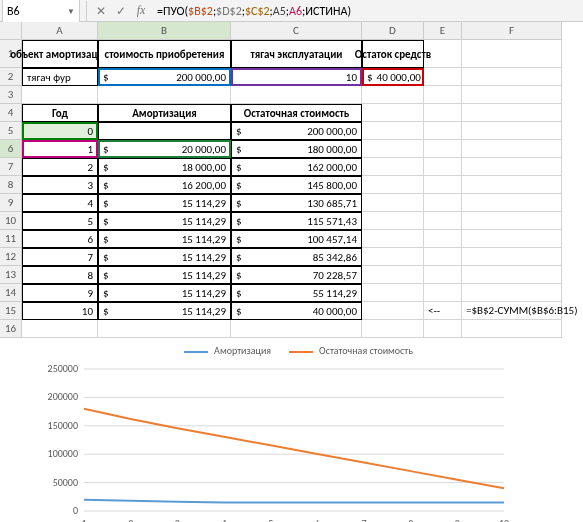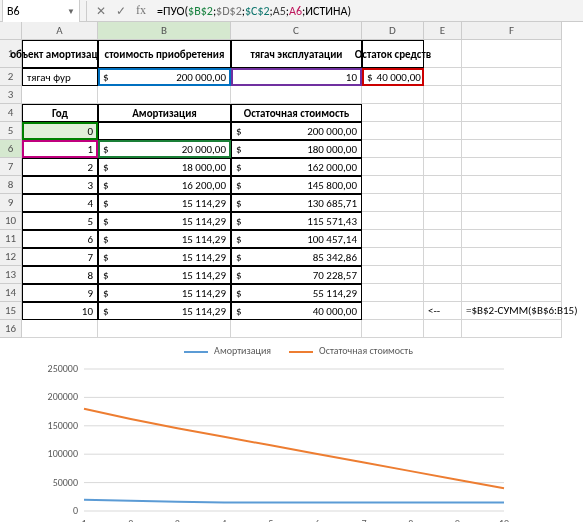--- a/index.html
+++ b/index.html
@@ -34,31 +34,31 @@
     color: #666;
   }
   .fb-sep { width: 1px; height: 20px; background: #ccc; margin: 0 4px; }
   .fb-btn {
     width: 18px; height: 18px;
     display: flex; align-items: center; justify-content: center;
     color: #777;
     font-size: 12px;
     margin: 0 1px;
   }
-  .fb-fx { font-family: 'Times New Roman', serif; }
+  .fb-fx { font-style: italic; font-family: 'Times New Roman', serif; }
   .formula-input {
     flex: 1;
     padding: 0 6px;
     font-size: 12px;
     font-family: Calibri, Arial, sans-serif;
     white-space: nowrap;
   }
-  .formula-input .ref-b2 { color: #15803d; }
+  .formula-input .ref-b2 { color: #c2410c; }
   .formula-input .ref-d2 { color: #737373; }
-  .formula-input .ref-c2 { color: #0f766e; }
+  .formula-input .ref-c2 { color: #a16207; }
   .formula-input .ref-a5 { color: #404040; }
   .formula-input .ref-a6 { color: #be185d; }
 
   .grid {
     display: grid;
     grid-template-columns: 22px 76px 133px 131px 62px 38px 100px;
     font-size: 11px;
   }
   .colhdr, .rowhdr {
     background: #f0f0f0;

